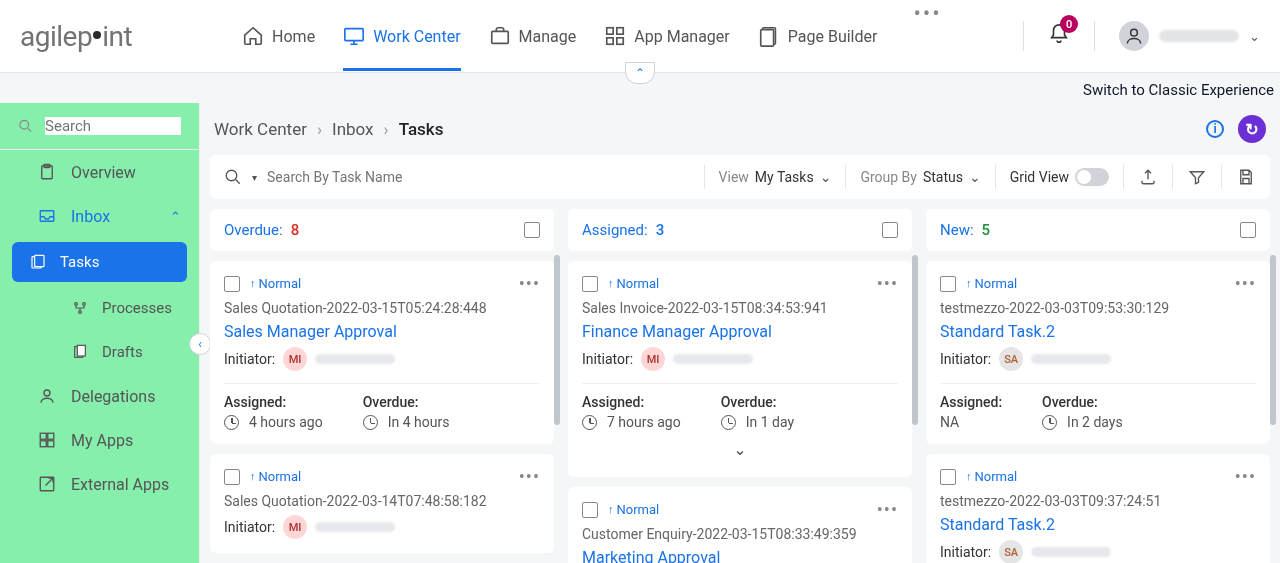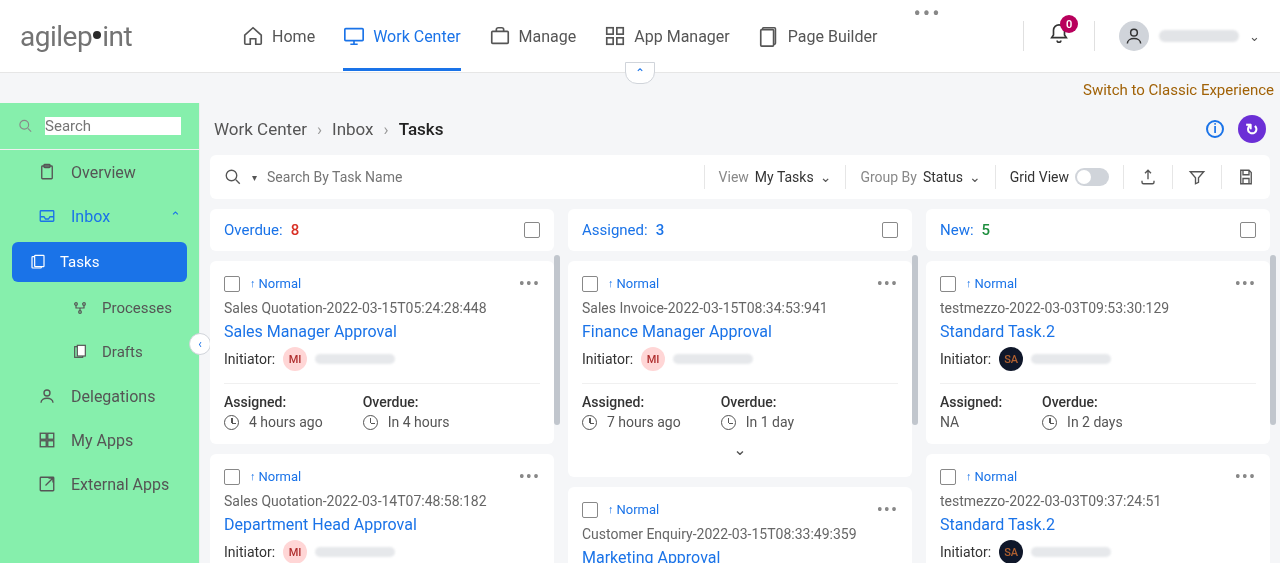--- a/index.html
+++ b/index.html
@@ -18,21 +18,21 @@
 .top-right { margin-left: auto; display: flex; align-items: center; gap: 18px; }
 .vsep { width: 1px; height: 30px; background: #e0e0e0; margin: 0 6px;}
 .bell { position: relative; cursor: pointer;}
 .bell .badge { position: absolute; top: -8px; right: -8px; width: 18px; height: 18px; border-radius: 50%; background: #b8005c; color: #fff; font-size: 11px; display: flex; align-items: center; justify-content: center; font-weight: 600;}
 .avatar-circle { width: 30px; height: 30px; border-radius: 50%; background: #d0d4da; display: flex; align-items: center; justify-content: center; }
 .user-area { display: flex; align-items: center; gap: 10px; cursor: pointer;}
 .user-name { width: 80px; height: 12px; background: #e2e4e7; border-radius: 6px; filter: blur(1px);}
 .chevron-down { font-size: 13px; color: #555;}
 .collapse-tab { position: absolute; left: 50%; bottom: -12px; transform: translateX(-50%); width: 30px; height: 22px; background: #fff; border: 1px solid #d0d4da; border-radius: 0 0 12px 12px; display: flex; align-items: center; justify-content: center; cursor: pointer; color: #1a73e8; font-size: 12px;}
 
-.switch-link { text-align: right; padding: 8px 6px 4px 16px; color: #a16207; font-size: 15px; cursor: pointer;}
+.switch-link { text-align: right; padding: 8px 6px 4px 16px; color: #0f172a; font-size: 15px; cursor: pointer;}
 
 .main { display: flex; height: calc(563px - 73px - 30px); }
 
 
 .sidebar { width: 200px; background: #86efac; border-right: 1px solid #eee; display: flex; flex-direction: column; position: relative;}
 .search-row { display: flex; align-items: center; gap: 12px; padding: 14px 18px; border-bottom: 1px solid #f0f0f0; color: #888;}
 .search-row input { border: none; outline: none; font-size: 15px; width: 100%;}
 .side-item { display: flex; align-items: center; gap: 14px; padding: 12px 18px; font-size: 16px; color: #555; cursor: pointer; margin-left: 19px;}
 .side-item.lev2 { padding-left: 51px; gap: 12px; font-size: 15px;}
 .side-item.expandable { justify-content: space-between;}
@@ -78,21 +78,21 @@
 .card { background: #fff; border-radius: 6px; padding: 12px 14px 14px 14px; display: flex; flex-direction: column; gap: 6px; position: relative;}
 .card-top { display: flex; align-items: center; gap: 10px;}
 .priority { color: #1a73e8; font-size: 13px; display: inline-flex; align-items: center; gap: 3px;}
 .priority .arrow-up { font-size: 11px;}
 .kebab { margin-left: auto; color: #888; font-size: 18px; cursor: pointer; letter-spacing: 1px;}
 .proc { color: #666; font-size: 14px;}
 .task-title { color: #1a73e8; font-size: 16px; cursor: pointer;}
 .initiator-row { display: flex; align-items: center; gap: 8px; font-size: 14px; color: #333;}
 .initiator-chip { width: 24px; height: 24px; border-radius: 50%; display: inline-flex; align-items: center; justify-content: center; font-size: 11px; font-weight: 500;}
 .chip-mi { background: #ffd6d6; color: #b03030;}
-.chip-sa { background: #0f172a; color: #b06030;}
+.chip-sa { background: #e5e5e5; color: #b06030;}
 .initiator-name { width: 80px; height: 10px; background: #e6e8eb; border-radius: 5px; filter: blur(1px);}
 .meta-row { display: flex; gap: 40px; margin-top: 6px; border-top: 1px solid #f0f0f0; padding-top: 10px;}
 .meta-cell { display: flex; flex-direction: column; gap: 4px; font-size: 14px; color: #333;}
 .meta-cell .label { color: #333; font-weight: 500;}
 .meta-cell .value { color: #555; display: flex; align-items: center; gap: 10px;}
 .clock-ico { width: 15px; height: 15px; border: 1.5px solid #555; border-radius: 50%; position: relative; display: inline-block;}
 .clock-ico::after { content: ""; position: absolute; width: 1.5px; height: 5px; background: #555; left: 6px; top: 2px;}
 .clock-ico::before { content: ""; position: absolute; width: 4px; height: 1.5px; background: #555; left: 7px; top: 7px;}
 .expand-row { display: flex; justify-content: center; padding: 4px; cursor: pointer; color: #555;}
 
@@ -380,21 +380,20 @@
         <div class="card">
           <div class="card-top">
             <div class="checkbox"></div>
             <span class="priority">
                 <span class="arrow-up">↑</span>
                 <span>Normal</span>
               </span>
             <span class="kebab">•••</span>
           </div>
           <div class="proc">Sales Quotation-2022-03-14T07:48:58:182</div>
-          <div class="task-title">Department Head Approval</div>
           <div class="initiator-row">
             <span>Initiator:</span>
             <span class="initiator-chip chip-mi">MI</span>
             <span class="initiator-name"></span>
           </div>
         </div>
       </div>
 
       <div class="col">
         <div class="col-scroll-indicator"></div>

